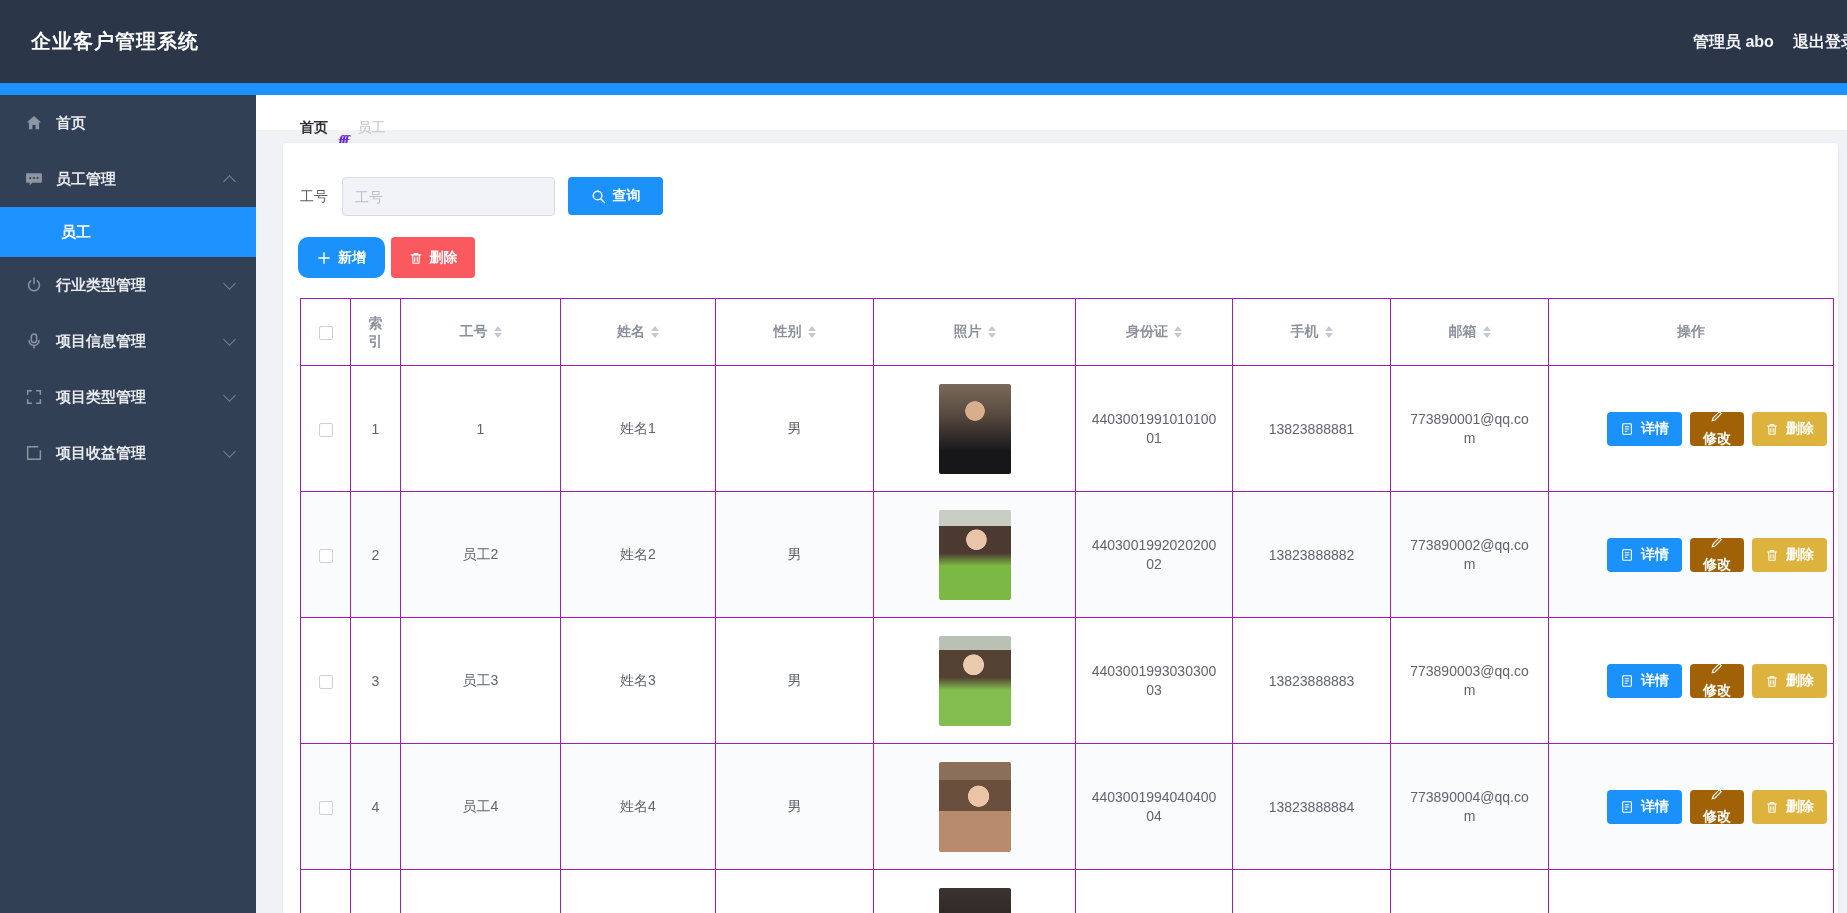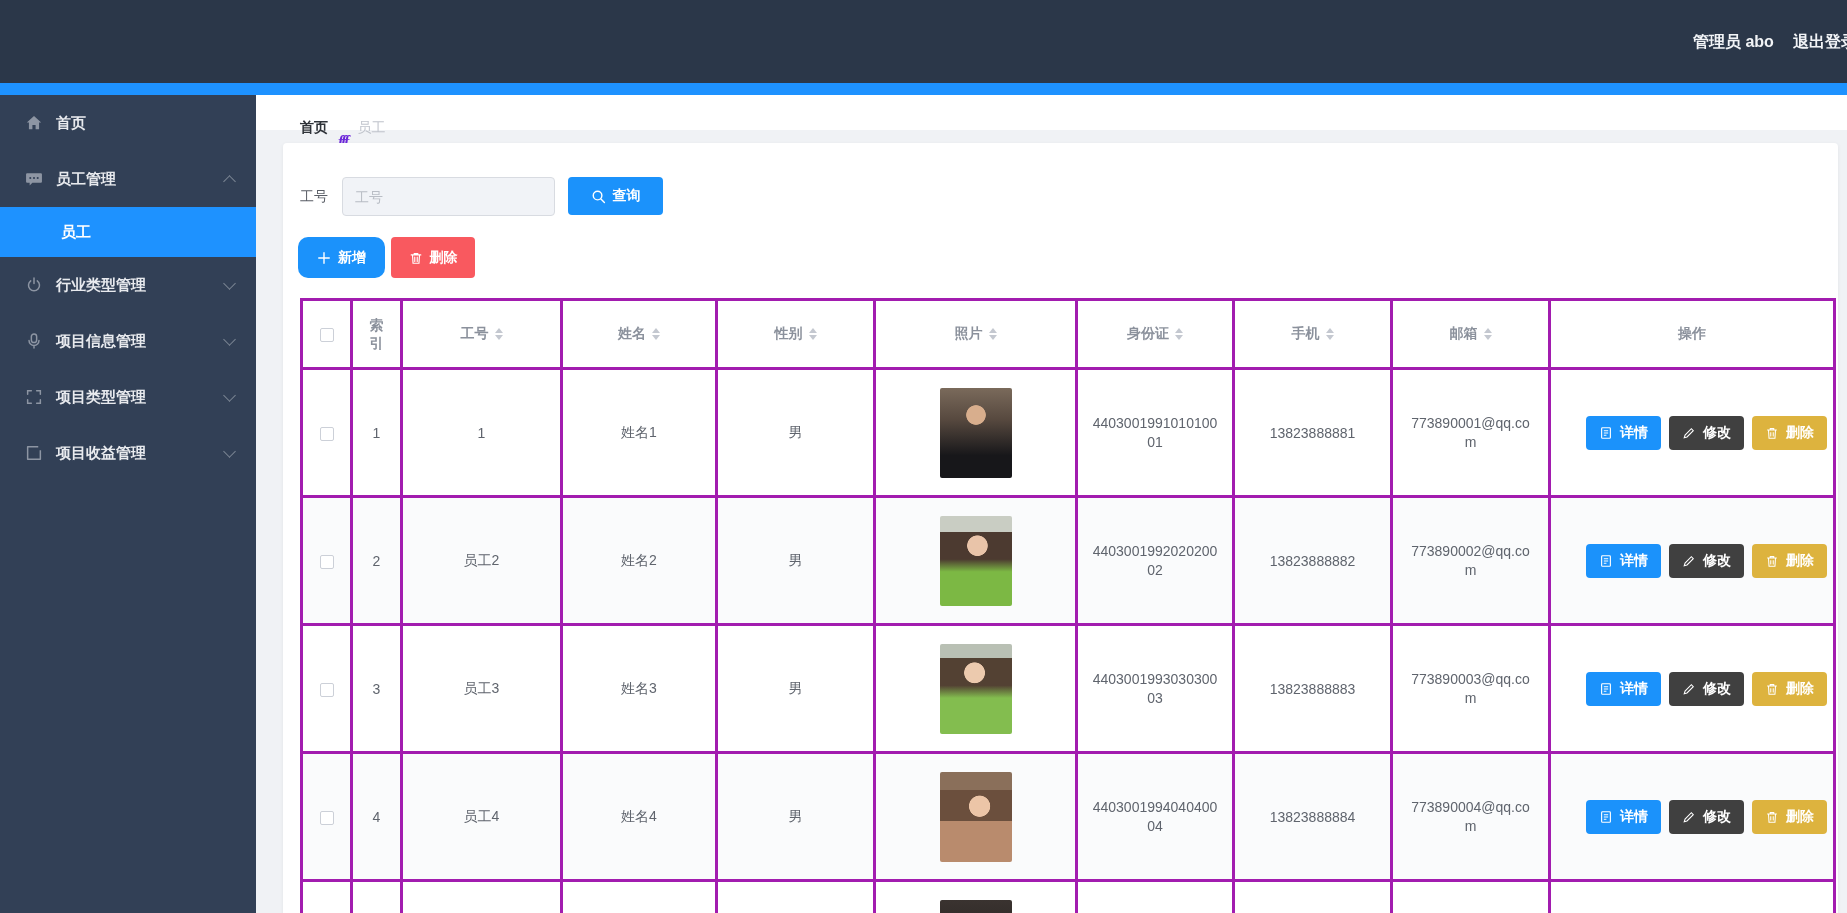--- a/index.html
+++ b/index.html
@@ -35,48 +35,49 @@
   .search-input{position:absolute;left:59px;top:34px;width:213px;height:39px;box-sizing:border-box;background:#f1f3f7;border:1px solid #d8dbe1;border-radius:4px;padding:0 12px;font-size:14px;color:#333;font-family:"Liberation Sans",sans-serif;outline:none;}
   .search-input::placeholder{color:#b9bdc5;}
   .btn{display:inline-flex;align-items:center;justify-content:center;gap:7px;border:none;border-radius:4px;color:#fff;font-size:14px;font-weight:bold;cursor:pointer;font-family:"Liberation Sans",sans-serif;}
   .btn svg{flex:0 0 auto;}
   .btn-query{position:absolute;left:285px;top:34px;width:95px;height:38px;background:#1b92fb;}
   .btn-add{position:absolute;left:15px;top:94px;width:87px;height:41px;background:#1b92fb;border-radius:10px;}
   .btn-del{position:absolute;left:108px;top:94px;width:84px;height:41px;background:#f9595f;}
   
   .tbl-wrap{position:absolute;left:17px;top:155px;width:1533px;}
   table.emp{border-collapse:collapse;table-layout:fixed;width:1533px;}
-  .emp th,.emp td{border:3px solid #a21caf;text-align:center;vertical-align:middle;padding:0 6px;}
+  .emp th,.emp td{border:1px solid #a21caf;text-align:center;vertical-align:middle;padding:0 6px;}
   .emp th{height:66px;font-size:14px;font-weight:bold;color:#8b919c;}
   .emp td{height:125px;font-size:14px;color:#5f646d;}
   .emp tbody tr:nth-child(even) td{background:#fafbfc;}
   .wrap2{display:inline-block;width:15px;line-height:18px;word-break:break-all;}
   .caret{display:inline-flex;flex-direction:column;gap:2px;margin-left:6px;vertical-align:middle;cursor:pointer;}
   .caret i{width:0;height:0;border-left:4px solid transparent;border-right:4px solid transparent;}
   .caret .c-up{border-bottom:5px solid #c4c8d0;}
   .caret .c-dn{border-top:5px solid #c4c8d0;}
   .cb{display:inline-block;width:14px;height:14px;box-sizing:border-box;border:1px solid #ccd0d8;border-radius:2px;background:#fff;cursor:pointer;vertical-align:middle;}
   .breakable{display:inline-block;max-width:130px;word-break:break-all;line-height:19px;}
   
   .photo{width:72px;height:90px;margin:0 auto;border-radius:2px;}
   .photo-1{background:radial-gradient(circle at 50% 30%,#d8ae8d 0 13%,rgba(0,0,0,0) 14%),linear-gradient(180deg,#7a6a5b 0%,#57493f 35%,#17171a 75%);}
   .photo-2{background:radial-gradient(circle at 52% 33%,#e9c4a9 0 14%,rgba(0,0,0,0) 15%),linear-gradient(180deg,#c9cdc3 0 18%,#4c3a30 18% 48%,#7cb844 62% 100%);}
   .photo-3{background:radial-gradient(circle at 48% 32%,#eccaae 0 14%,rgba(0,0,0,0) 15%),linear-gradient(180deg,#b9c0b4 0 16%,#534133 16% 46%,#83bd4f 60% 100%);}
   .photo-4{background:radial-gradient(circle at 55% 38%,#ecc5a7 0 15%,rgba(0,0,0,0) 16%),linear-gradient(180deg,#8a6f5a 0 20%,#6b4f3d 20% 55%,#b98b6d 55% 100%);}
   .photo-5{background:linear-gradient(180deg,#3a3330 0%,#26211f 60%,#141312 100%);}
   .actions{display:flex;align-items:center;justify-content:flex-end;gap:8px;}
   .btn-row{height:34px;padding:0 13px;}
   .b-detail{background:#1b92fb;}
-  .b-edit{background:#404040;}
+  .b-edit{background:#a16207;flex-direction:column;}
   .b-rowdel{background:#ddb33e;}
 </style>
 </head>
 <body>
 
 <header class="app-header">
+  <div class="app-title">企业客户管理系统</div>
   <div class="hdr-link hdr-user">管理员 abo</div>
   <div class="hdr-link hdr-logout">退出登录</div>
 </header>
 <div class="accent-bar"></div>
 
 <aside class="sidebar">
 
   <div class="side-item">
     <span class="s-icon">
       <svg viewBox="0 0 17 17">

